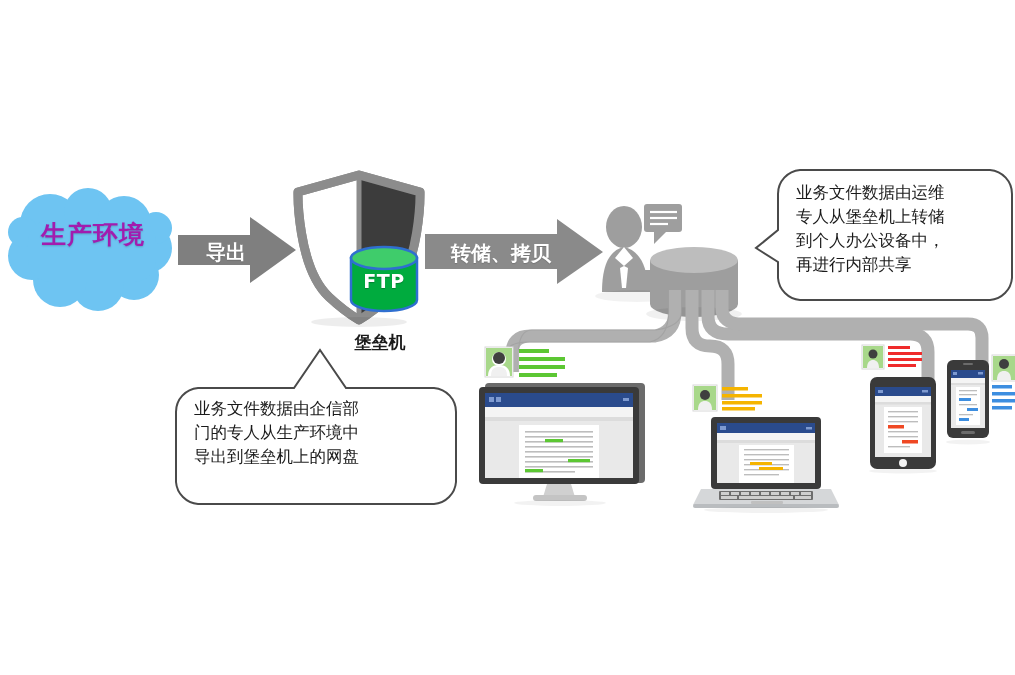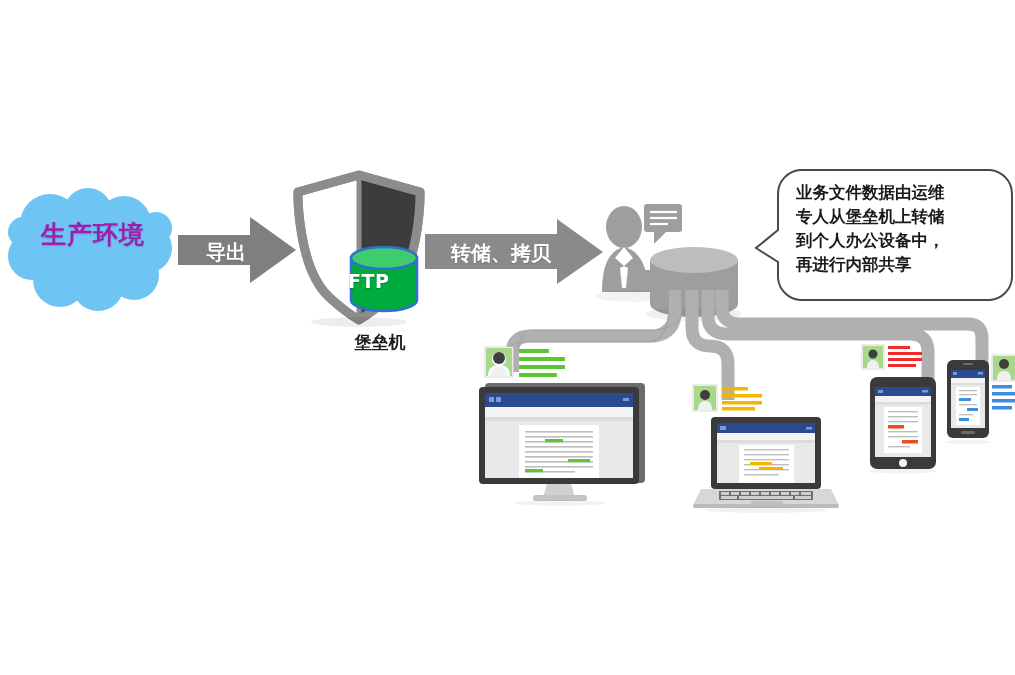--- a/index.html
+++ b/index.html
@@ -55,20 +55,21 @@
   #arrow2-group { left: 425px; top: 218px; width: 180px; height: 68px; }
   #arrow2-label { left: 12px; top: 22px; width: 128px; text-align: center; }
 
   
   #shield-group { left: 292px; top: 172px; width: 135px; height: 150px; }
   #ftp-group { left: 348px; top: 246px; width: 72px; height: 70px; }
   .ftp-text {
     position: absolute;
     left: 0; top: 24px;
     width: 72px;
+    text-align: center;
     color: #ffffff;
     font-size: 19px;
     font-weight: bold;
     letter-spacing: 0.5px;
     text-shadow: 0 1px 1px rgba(0,0,0,0.25);
   }
   #bastion-label {
     left: 315px; top: 331px;
     width: 130px;
     text-align: center;
@@ -77,21 +78,21 @@
     color: #1a1a1a;
     white-space: nowrap;
   }
 
   
   .callout-text {
     position: absolute;
     color: #1a1a1a;
     font-size: 16.5px;
     line-height: 24px;
-    font-weight: 700;
+    font-weight: 400;
     white-space: pre-line;
   }
   #callout-left-group { left: 172px; top: 378px; width: 285px; height: 132px; }
   #callout-left-text { left: 22px; top: 19px; width: 244px; }
   #callout-right-group { left: 772px; top: 166px; width: 240px; height: 142px; }
   #callout-right-text { left: 24px; top: 15px; width: 200px; }
 
   
   #person-group { left: 592px; top: 192px; width: 175px; height: 150px; }
   #pipes-group { left: 470px; top: 290px; width: 545px; height: 135px; }
@@ -412,20 +413,28 @@
           <rect x="47" y="33" width="20" height="3.5"></rect>
           <rect x="47" y="40" width="26" height="3.5"></rect>
           <rect x="47" y="47" width="26" height="3.5"></rect>
           <rect x="47" y="54" width="20" height="3.5"></rect>
         </g>
       </g>
       <ellipse cx="23" cy="90" rx="22" ry="2.5" fill="#000000" opacity="0.05"></ellipse>
     </svg>
   </div>
 
+  <div class="abs" id="callout-left-group">
+    <svg width="288" height="134" viewBox="0 0 288 134">
+      <path d="M26,10 L122,10 L148,-28 L174,10 L262,10 A24,24 0 0 1 284,34 L284,104 A24,24 0 0 1 262,126 L26,126 A24,24 0 0 1 4,104 L4,34 A24,24 0 0 1 26,10 Z" fill="#ffffff" stroke="#4a4a4a" stroke-width="2"></path>
+    </svg>
+    <div class="callout-text" id="callout-left-text">业务文件数据由企信部
+门的专人从生产环境中
+导出到堡垒机上的网盘</div>
+  </div>
 
   <div class="abs" id="callout-right-group">
     <svg width="244" height="144" viewBox="0 0 244 144">
       <path d="M28,4 L218,4 A24,24 0 0 1 240,28 L240,112 A24,24 0 0 1 218,134 L28,134 A24,24 0 0 1 6,112 L6,96 L-16,82 L6,64 L6,28 A24,24 0 0 1 28,4 Z" fill="#ffffff" stroke="#4a4a4a" stroke-width="2"></path>
     </svg>
     <div class="callout-text" id="callout-right-text">业务文件数据由运维
 专人从堡垒机上转储
 到个人办公设备中，
 再进行内部共享</div>
   </div>

